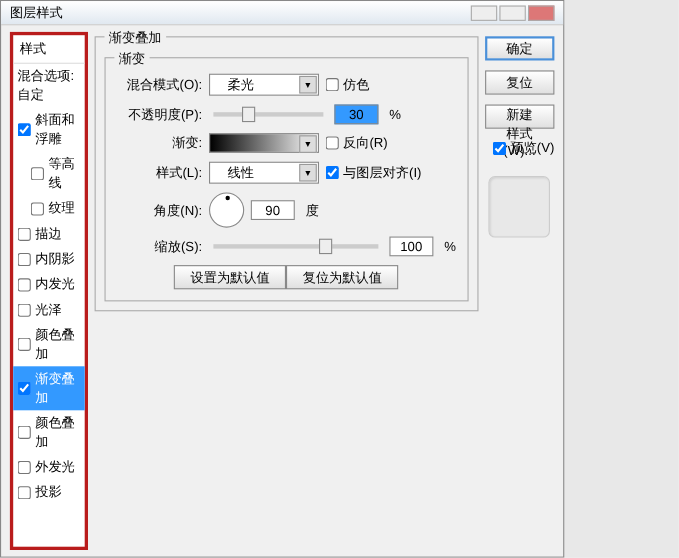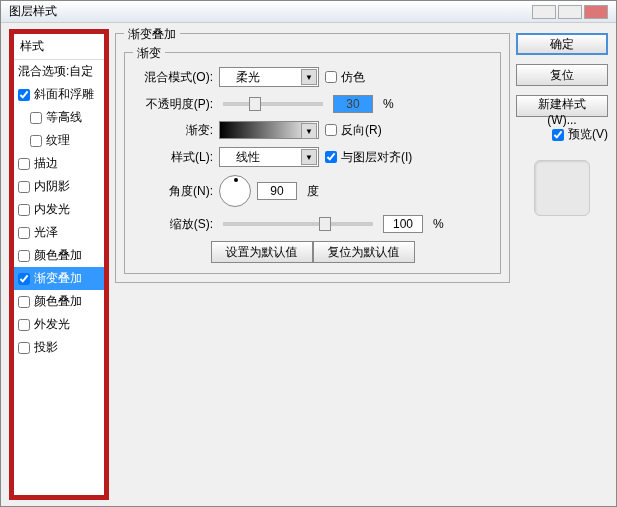--- a/index.html
+++ b/index.html
@@ -1,41 +1,41 @@
 <!DOCTYPE html>
 <html><head>
 <meta charset="utf-8">
 <style>
 *{box-sizing:border-box;margin:0;padding:0;font-family:"Microsoft YaHei",SimSun,sans-serif;font-size:12px}
 body{background:#e8e8e8}
-.window{width:617px;height:507px;background:#f0f0f0;border:1px solid #888;position:relative}
+.window{width:513px;height:507px;background:#f0f0f0;border:1px solid #888;position:relative}
 .titlebar{height:22px;background:linear-gradient(#fff,#e0e8f0);border-bottom:1px solid #ccc;padding:3px 8px;display:flex;justify-content:space-between;align-items:center}
 .titlebar-right{display:flex;gap:2px}
 .win-btn{width:24px;height:14px;border:1px solid #aaa;background:#eee;font-size:10px;text-align:center;line-height:12px}
 .win-close{background:#d77}
 .main{display:flex;padding:6px 8px;gap:6px;height:calc(100% - 22px)}
-.sidebar{width:100px;border:5px solid #b91c1c;background:#fff}
+.sidebar{width:100px;border:3px solid #b91c1c;background:#fff}
 .sidebar-header{padding:4px 6px;border-bottom:1px solid #ddd}
 .sidebar-item{padding:3px 4px;display:flex;align-items:center;gap:4px}
 .sidebar-item.selected{background:#3399ff;color:#fff}
 .sidebar-item input[type=checkbox]{width:12px;height:12px}
 .sidebar-sub{padding-left:16px}
 .content{flex:1;position:relative}
 .group{border:1px solid #aaa;padding:10px 8px 8px;margin-top:4px;position:relative}
 .group-title{position:absolute;top:-8px;left:8px;background:#f0f0f0;padding:0 4px}
 .inner-group{border:1px solid #aaa;padding:14px 10px 10px;margin-top:8px;position:relative}
 .row{display:flex;align-items:center;margin-bottom:8px;gap:6px}
 .label{width:78px;text-align:right}
 .combo{width:100px;height:20px;border:1px solid #888;background:#fff;padding:1px 16px;appearance:none;position:relative}
 .combo-wrap{position:relative;display:inline-block}
 .combo-arrow{position:absolute;right:2px;top:2px;width:16px;height:16px;background:#ddd;border:1px solid #999;pointer-events:none;display:flex;align-items:center;justify-content:center;font-size:8px}
 .slider{width:100px;height:4px;background:#ccc;position:relative;margin:0 4px}
 .slider-thumb{position:absolute;top:-5px;width:12px;height:14px;background:#eee;border:1px solid #888}
 .num-input{width:40px;height:18px;border:1px solid #888;text-align:center;background:#fff}
-.num-input.hl{background:#3399ff;color:#404040}
+.num-input.hl{background:#3399ff;color:#000000}
 .unit{margin-left:4px}
 .grad-preview{width:100px;height:18px;border:1px solid #888;background:linear-gradient(to right,#000,#fff)}
 .checkbox-wrap{display:flex;align-items:center;gap:4px}
 .checkbox-wrap input{width:12px;height:12px}
 .angle-dial{width:32px;height:32px;border:1px solid #888;border-radius:50%;background:#fff;position:relative}
 .angle-dial::after{content:"";position:absolute;width:4px;height:4px;background:#000;border-radius:50%;top:2px;left:14px}
 .btn{height:22px;padding:0 14px;border:1px solid #888;background:linear-gradient(#fff,#e0e0e0);cursor:pointer}
 .right-panel{width:92px;display:flex;flex-direction:column;gap:9px;padding-top:4px}
 .right-panel .btn{width:100%}
 .btn.primary{border:2px solid #4a90d9}

